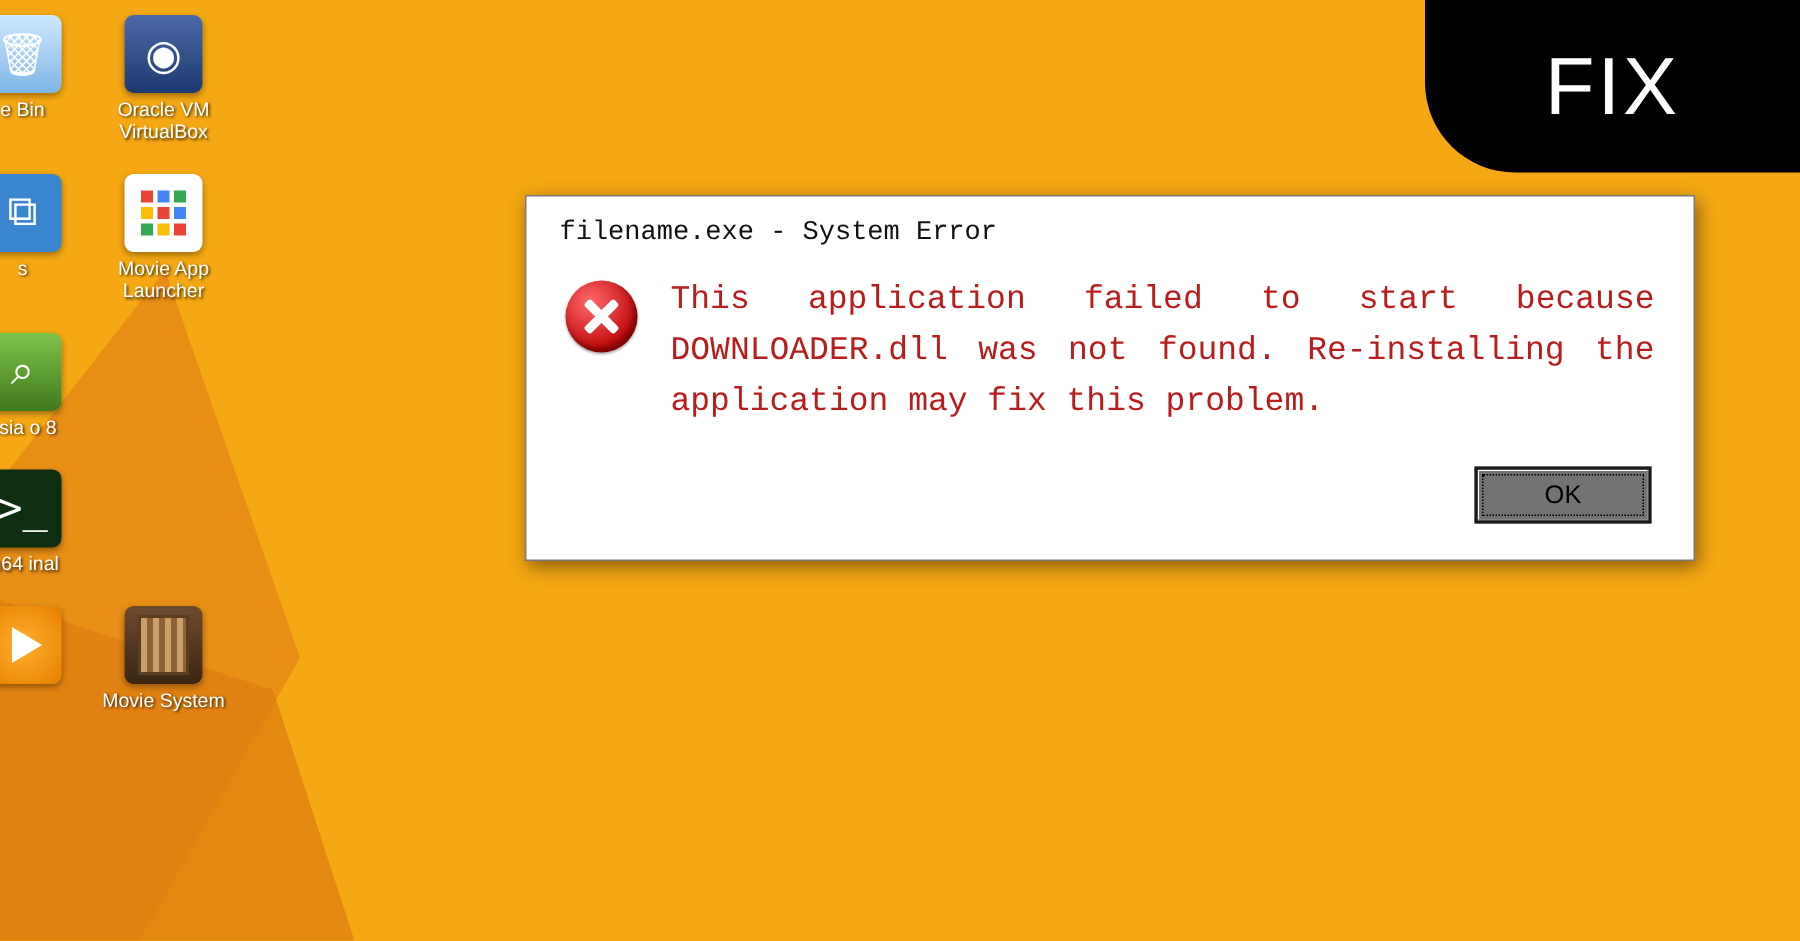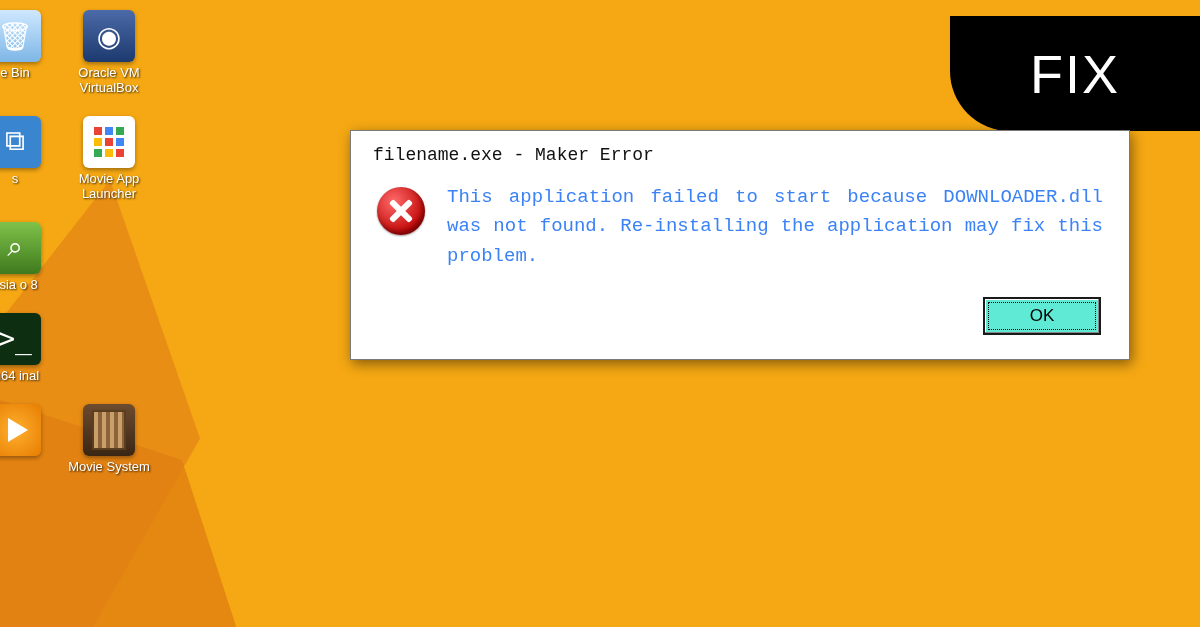--- a/index.html
+++ b/index.html
@@ -92,21 +92,21 @@
   .cb-squares span:nth-child(2){background:#3c3}
   .cb-squares span:nth-child(3){background:#fc0}
   .cb-squares span:nth-child(4){background:#36f}
 
   .play-tri{width:0;height:0;border-top:12px solid transparent;border-bottom:12px solid transparent;border-left:20px solid #fff;margin-left:6px;}
   .film{width:34px;height:40px;background:repeating-linear-gradient(90deg,#c9a06a 0 4px,#8b6239 4px 8px);border:2px solid #5a3e1e;}
 
   
   .fix-badge{
     position:absolute;
-    right:0; top:16px;
+    right:0; top:0;
     width:250px; height:115px;
     background:#000;
     color:#fff;
     font-size:54px;
     font-weight:400;
     letter-spacing:2px;
     display:flex;align-items:center;justify-content:center;
     border-bottom-left-radius:60px;
   }
 
@@ -141,37 +141,37 @@
     margin-top:4px;
   }
   .err-icon::before,.err-icon::after{
     content:"";position:absolute;left:50%;top:50%;
     width:28px;height:6px;background:#fff;border-radius:2px;
   }
   .err-icon::before{transform:translate(-50%,-50%) rotate(45deg);}
   .err-icon::after {transform:translate(-50%,-50%) rotate(-45deg);}
   .msg{
     font-family:"Courier New", monospace;
-    font-size:19px;
+    font-size:22px;
     line-height:1.55;
-    color:#3b82f6;
+    color:#b91c1c;
     text-align:justify;
     flex:1;
   }
   .btnrow{
     display:flex; justify-content:flex-end;
     padding: 6px 28px 24px 0;
   }
   .ok-btn{
     min-width:118px;
     padding:7px 0;
     font-family:"Segoe UI",Tahoma,sans-serif;
     font-size:17px;
     text-align:center;
-    background:#5eead4;
+    background:#737373;
     color:#000;
     border:2px solid #1a1a1a;
     outline:1px dotted #000;
     outline-offset:-6px;
     box-shadow: inset -1px -1px 0 #888, inset 1px 1px 0 #fff;
     cursor:pointer;
   }
 </style>
 </head>
 <body>
@@ -244,21 +244,21 @@
       <div class="box ic-mm">
           <div class="film"></div>
         </div>
       <div class="lbl">Movie System</div>
     </div>
   </div>
 
 </div>
 
 <div class="dialog">
-  <div class="titlebar">filename.exe - Maker Error</div>
+  <div class="titlebar">filename.exe - System Error</div>
   <div class="body">
     <div class="err-icon"></div>
     <div class="msg">This application failed to start because DOWNLOADER.dll was not found. Re-installing the application may fix this problem.</div>
   </div>
   <div class="btnrow">
     <button class="ok-btn">OK</button>
   </div>
 </div>
 
 </body></html>

